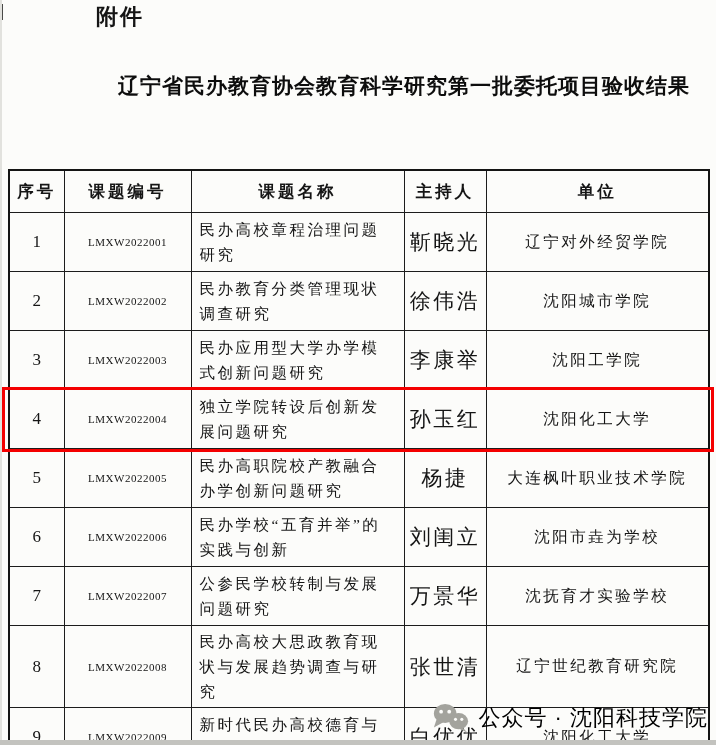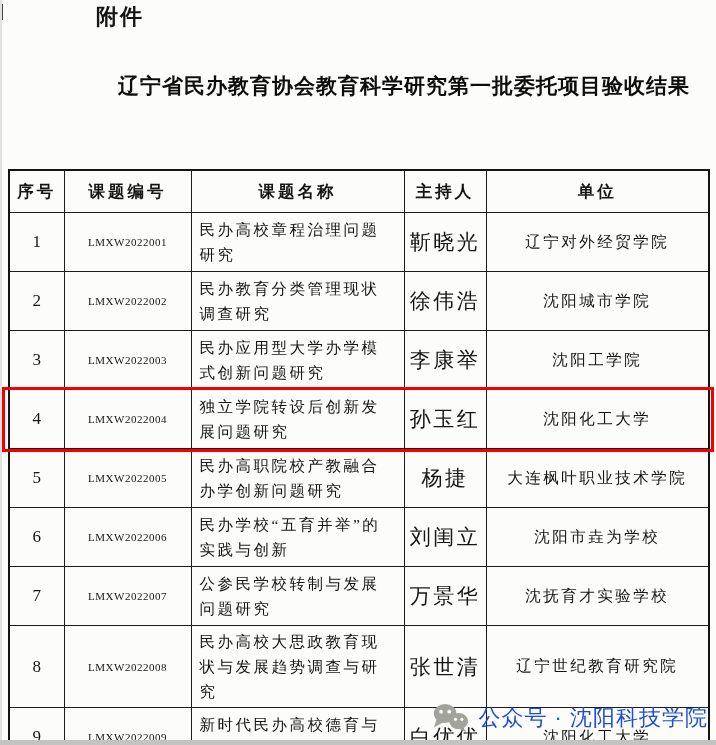--- a/index.html
+++ b/index.html
@@ -40,21 +40,21 @@
   .c-org{text-align:center;font-size:15.5px;letter-spacing:2.5px;}
 
   .highlight-box{
     display:none;position:absolute;left:-6px;width:712px;
     border:3px solid #f40000;pointer-events:none;box-sizing:border-box;
   }
 
   .footer{
     position:absolute;top:701px;right:8px;height:34px;
     display:flex;align-items:center;gap:9px;
-    color:#1d4ed8;font-size:22px;letter-spacing:1px;
+    color:#000000;font-size:22px;letter-spacing:1px;
     font-family:"Liberation Sans","DejaVu Sans",sans-serif;
   }
   .wx-icon{display:inline-flex;align-items:center;}
 </style>
 </head>
 <body>
 
 <div class="corner-mark"></div>
 <div class="left-edge"></div>
 

